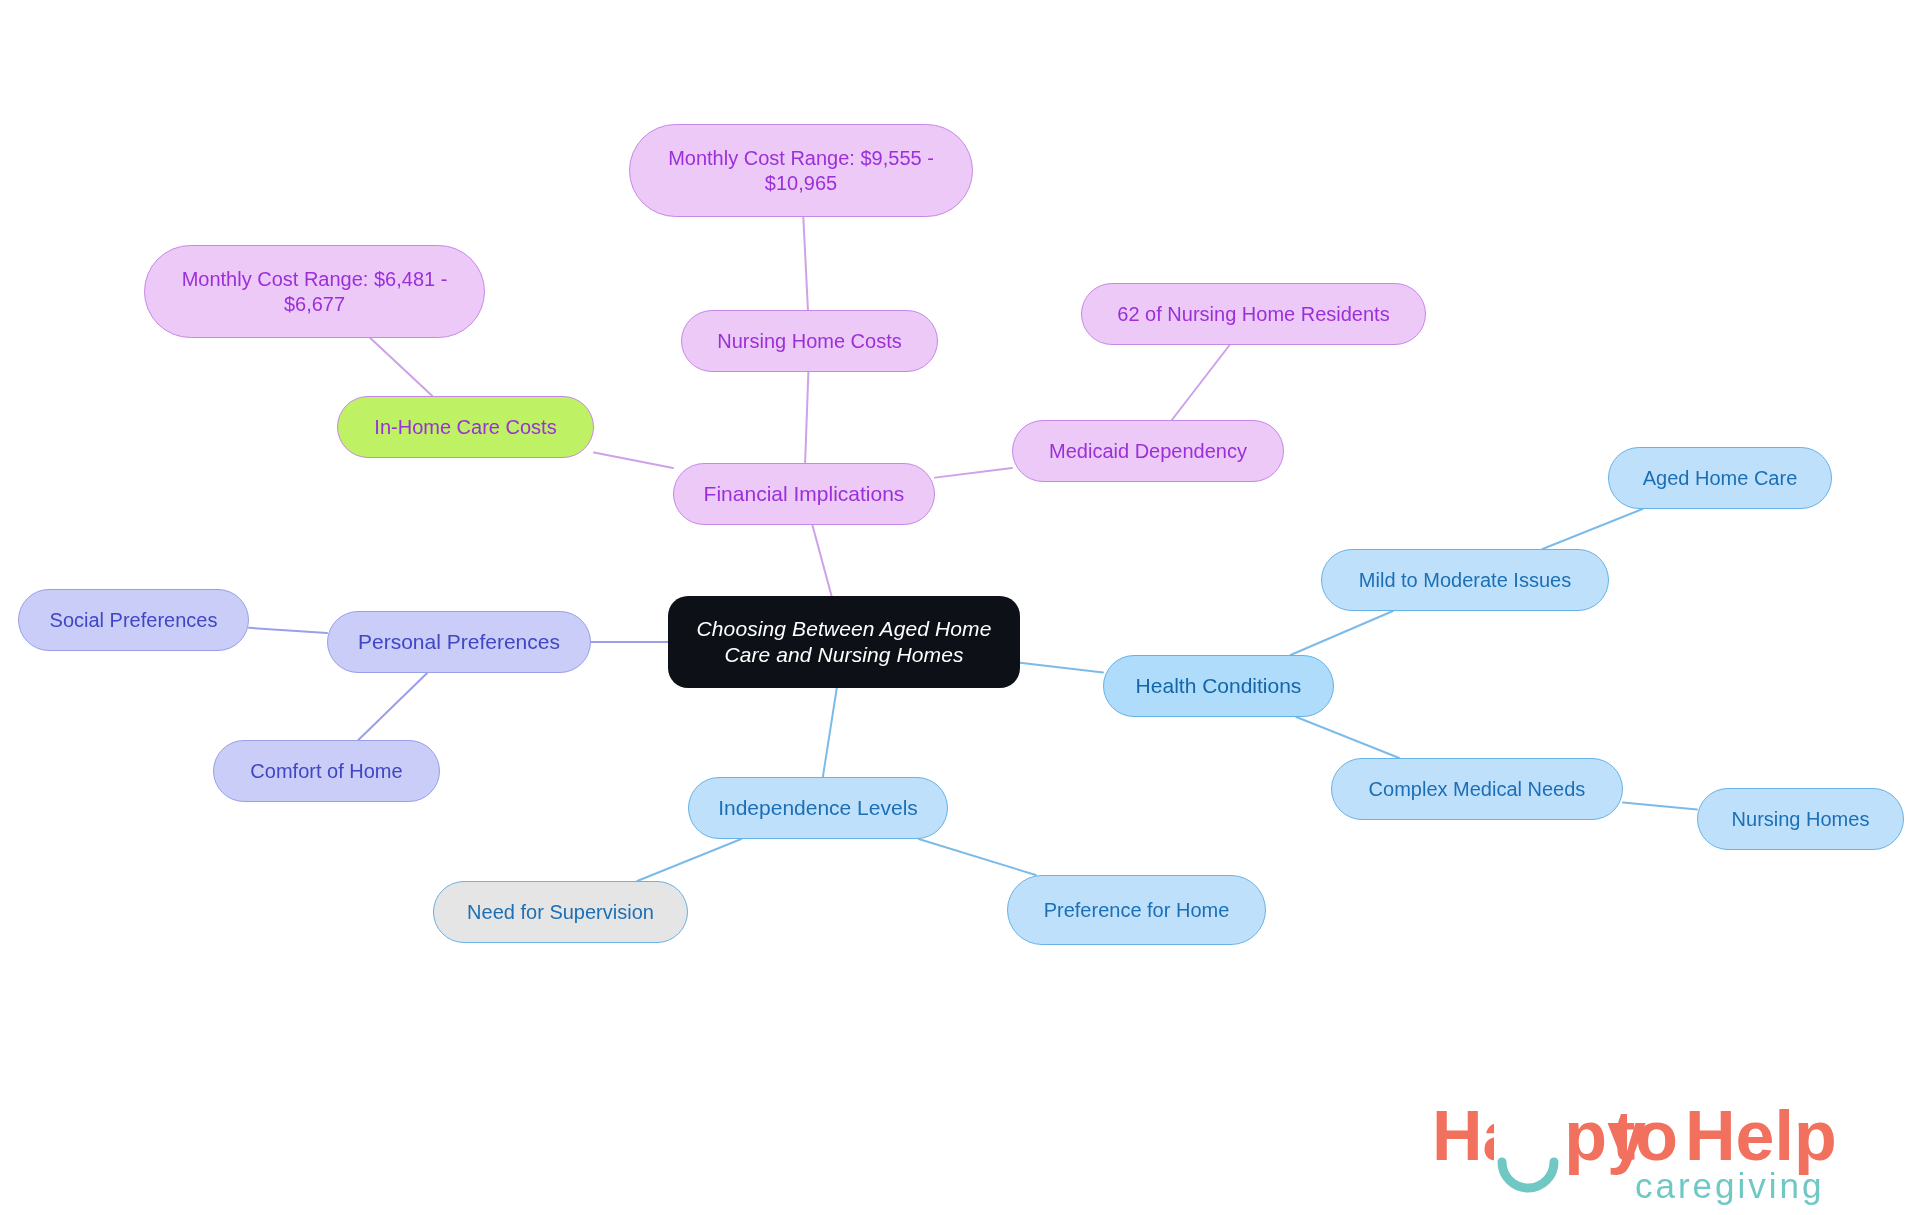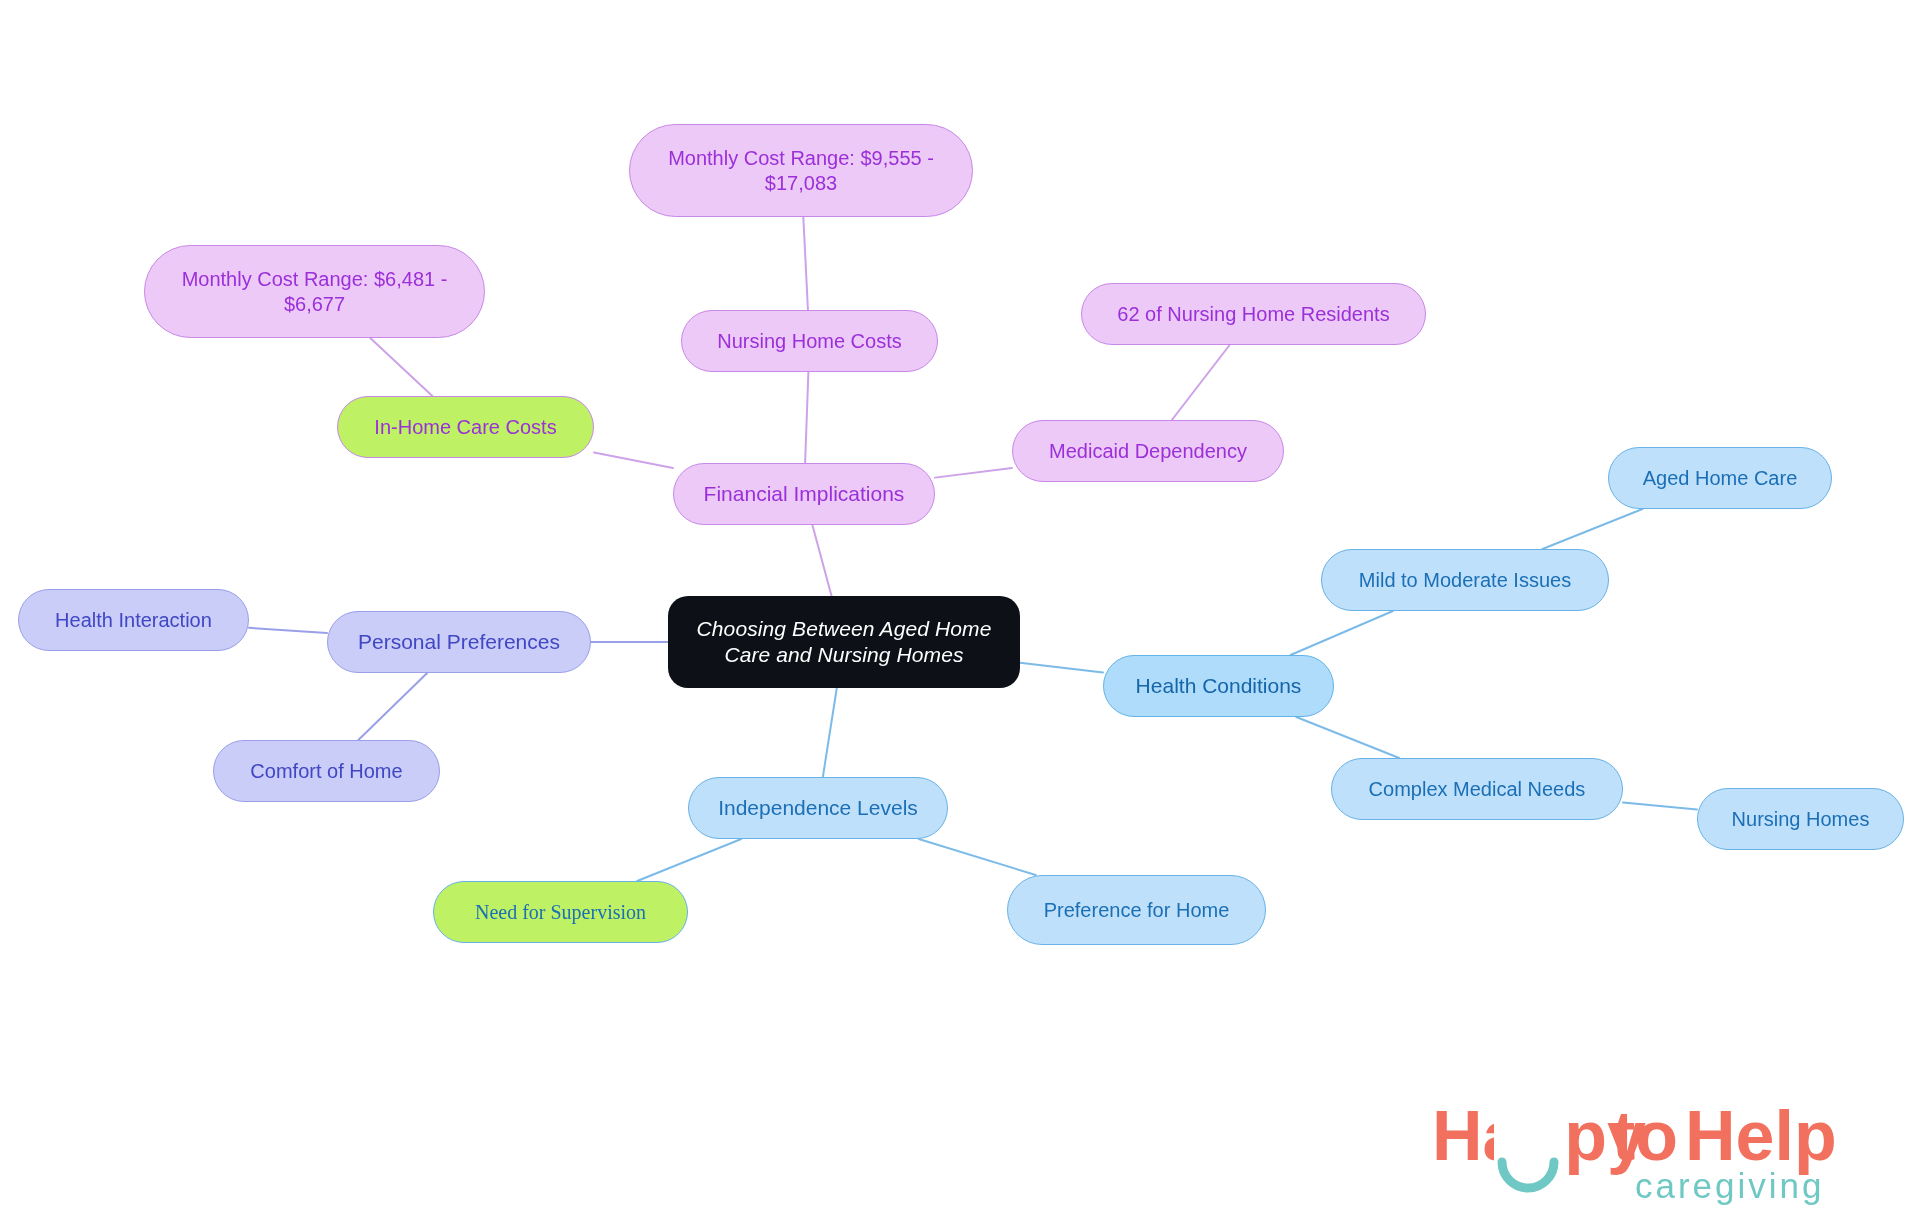--- a/index.html
+++ b/index.html
@@ -69,36 +69,36 @@
       <line x1="741.2451923076923" y1="839" x2="637.2548076923077" y2="881" stroke="#7cbbe8" stroke-width="2" stroke-linecap="round"></line>
       <line x1="918.75" y1="839" x2="1035.75" y2="875" stroke="#7cbbe8" stroke-width="2" stroke-linecap="round"></line>
     </svg>
 
   <div id="nodes-layer">
       <div class="node root" style="left: 668px; top: 596px; width: 352px; height: 92px; background: rgb(13, 17, 23); border-color: rgb(13, 17, 23); color: rgb(255, 255, 255); font-style: italic;">Choosing Between Aged Home
 Care and Nursing Homes</div>
       <div class="node lvl1" style="left: 673px; top: 463px; width: 262px; height: 62px; background: rgb(236, 201, 247); border-color: rgb(200, 136, 232); color: rgb(155, 48, 217);">Financial Implications</div>
       <div class="node lvl2" style="left: 681px; top: 310px; width: 257px; height: 62px; background: rgb(236, 201, 247); border-color: rgb(200, 136, 232); color: rgb(155, 48, 217);">Nursing Home Costs</div>
       <div class="node lvl3" style="left: 629px; top: 124px; width: 344px; height: 93px; background: rgb(236, 201, 247); border-color: rgb(200, 136, 232); color: rgb(155, 48, 217);">Monthly Cost Range: $9,555 -
-$17,083</div>
+$10,965</div>
       <div class="node lvl2" style="left: 337px; top: 396px; width: 257px; height: 62px; background: #bef264; border-color: rgb(200, 136, 232); color: rgb(155, 48, 217);">In-Home Care Costs</div>
       <div class="node lvl3" style="left: 144px; top: 245px; width: 341px; height: 93px; background: rgb(236, 201, 247); border-color: rgb(200, 136, 232); color: rgb(155, 48, 217);">Monthly Cost Range: $6,481 -
 $6,677</div>
       <div class="node lvl2" style="left: 1012px; top: 420px; width: 272px; height: 62px; background: rgb(236, 201, 247); border-color: rgb(200, 136, 232); color: rgb(155, 48, 217);">Medicaid Dependency</div>
       <div class="node lvl3" style="left: 1081px; top: 283px; width: 345px; height: 62px; background: rgb(236, 201, 247); border-color: rgb(200, 136, 232); color: rgb(155, 48, 217);">62 of Nursing Home Residents</div>
       <div class="node lvl1" style="left: 327px; top: 611px; width: 264px; height: 62px; background: rgb(201, 205, 247); border-color: rgb(154, 160, 232); color: rgb(64, 70, 196);">Personal Preferences</div>
-      <div class="node lvl2" style="left: 18px; top: 589px; width: 231px; height: 62px; background: rgb(201, 205, 247); border-color: rgb(154, 160, 232); color: rgb(64, 70, 196);">Health Interaction</div>
+      <div class="node lvl2" style="left: 18px; top: 589px; width: 231px; height: 62px; background: rgb(201, 205, 247); border-color: rgb(154, 160, 232); color: rgb(64, 70, 196);">Social Preferences</div>
       <div class="node lvl2" style="left: 213px; top: 740px; width: 227px; height: 62px; background: rgb(201, 205, 247); border-color: rgb(154, 160, 232); color: rgb(64, 70, 196);">Comfort of Home</div>
       <div class="node lvl1" style="left: 1103px; top: 655px; width: 231px; height: 62px; background: rgb(174, 220, 250); border-color: rgb(99, 179, 232); color: rgb(21, 101, 168);">Health Conditions</div>
       <div class="node lvl2" style="left: 1321px; top: 549px; width: 288px; height: 62px; background: rgb(191, 224, 251); border-color: rgb(103, 178, 230); color: rgb(27, 111, 181);">Mild to Moderate Issues</div>
       <div class="node lvl3" style="left: 1608px; top: 447px; width: 224px; height: 62px; background: rgb(191, 224, 251); border-color: rgb(103, 178, 230); color: rgb(27, 111, 181);">Aged Home Care</div>
       <div class="node lvl2" style="left: 1331px; top: 758px; width: 292px; height: 62px; background: rgb(191, 224, 251); border-color: rgb(103, 178, 230); color: rgb(27, 111, 181);">Complex Medical Needs</div>
       <div class="node lvl3" style="left: 1697px; top: 788px; width: 207px; height: 62px; background: rgb(191, 224, 251); border-color: rgb(103, 178, 230); color: rgb(27, 111, 181);">Nursing Homes</div>
       <div class="node lvl1" style="left: 688px; top: 777px; width: 260px; height: 62px; background: rgb(191, 224, 251); border-color: rgb(103, 178, 230); color: rgb(27, 111, 181);">Independence Levels</div>
-      <div class="node lvl2" style="left: 433px; top: 881px; width: 255px; height: 62px; background: #bef264; border-color: rgb(103, 178, 230); color: rgb(27, 111, 181); font-family: Liberation Serif, serif;">Need for Supervision</div>
+      <div class="node lvl2" style="left: 433px; top: 881px; width: 255px; height: 62px; background: #e5e5e5; border-color: rgb(103, 178, 230); color: rgb(27, 111, 181);">Need for Supervision</div>
       <div class="node lvl2" style="left: 1007px; top: 875px; width: 259px; height: 70px; background: rgb(191, 224, 251); border-color: rgb(103, 178, 230); color: rgb(27, 111, 181);">Preference for Home</div>
     </div>
 
   <div id="logo">
     <svg viewBox="0 0 460 110" width="460" height="110" xmlns="http://www.w3.org/2000/svg">
       <text id="logo-word1" x="0" y="62" font-family="'Liberation Sans', sans-serif" font-size="70" font-weight="bold" fill="#f2705e">Happy</text>
       <rect x="62" y="18" width="74" height="76" fill="#ffffff"></rect>
       <text x="0" y="62" font-family="'Liberation Sans', sans-serif" font-size="70" font-weight="bold" fill="#6fc8c4" clip-path="inset(0 324px 0 62px)">Happy</text>
       <path d="M70 64 a26 26 0 0 0 52 0" fill="none" stroke="#6fc8c4" stroke-width="9" stroke-linecap="round"></path>
       <text id="logo-word2" x="180" y="62" font-family="'Liberation Sans', sans-serif" font-size="70" font-weight="bold" fill="#f2705e">to</text>

